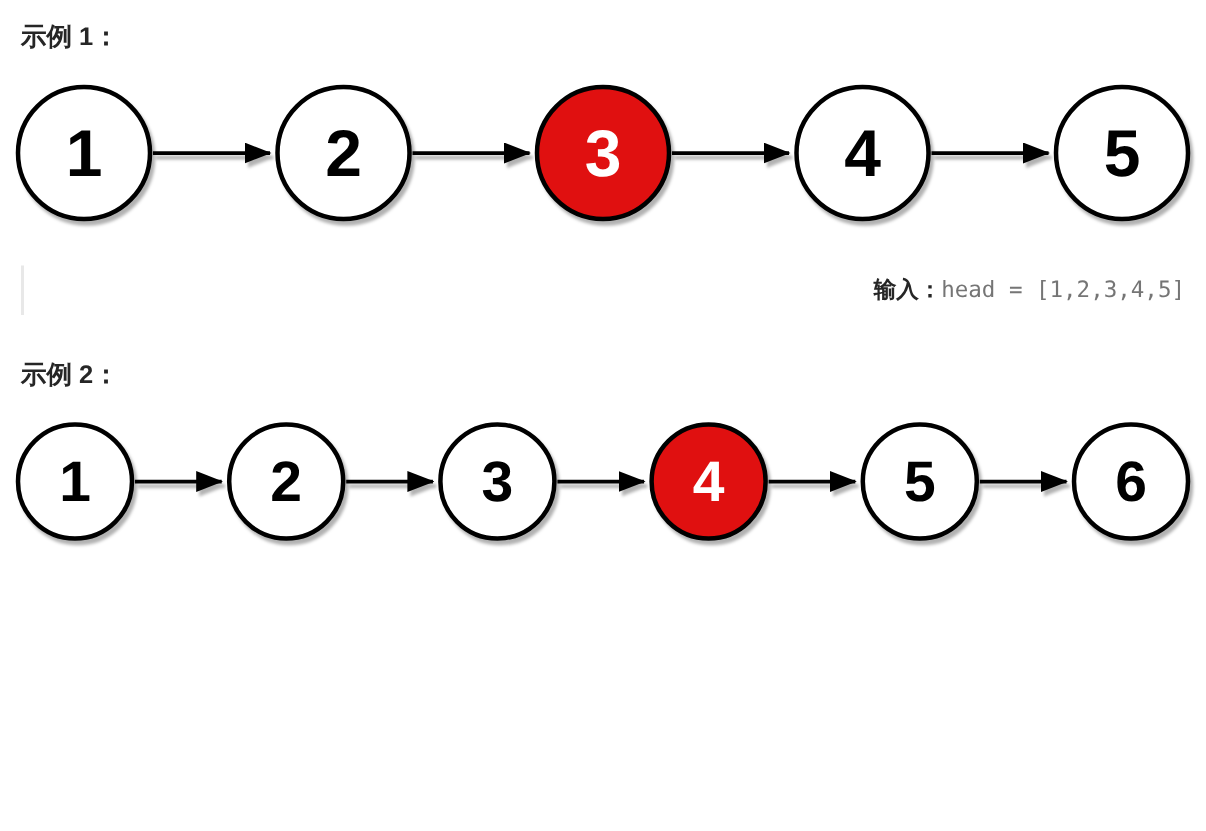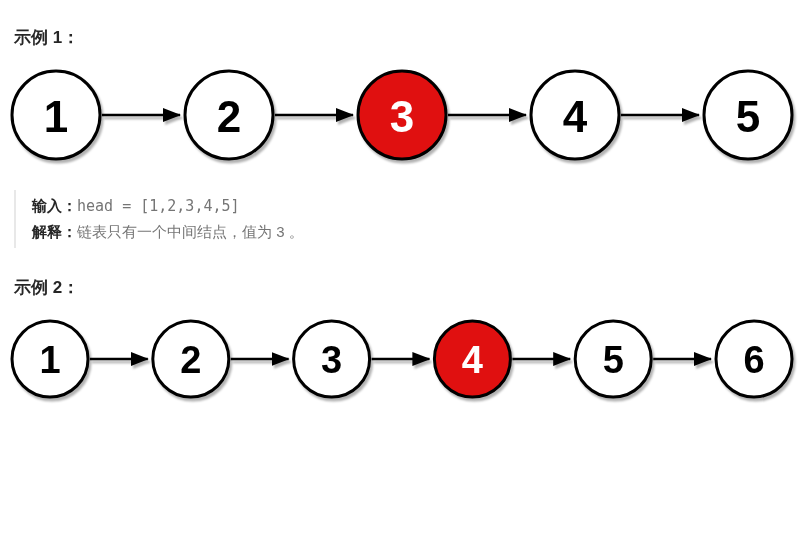--- a/index.html
+++ b/index.html
@@ -7,21 +7,21 @@
     padding: 0;
     background: #ffffff;
     width: 804px;
     height: 554px;
     overflow: hidden;
     font-family: "Liberation Sans", "DejaVu Sans", sans-serif;
   }
   .example { position: relative; }
   .example-heading {
     margin: 0 0 0 14px;
-    padding-top: 28px;
+    padding-top: 15px;
     font-size: 17px;
     line-height: 19px;
     font-weight: bold;
     color: #262626;
   }
   .example:nth-of-type(2) .example-heading { padding-top: 30px; }
   .list-diagram {
     display: block;
     margin-top: 12px;
   }
@@ -30,20 +30,21 @@
   }
   .io-block {
     margin: 19px 14px 0 14px;
     padding: 3px 0 3px 16px;
     border-left: 2px solid #e8e8e8;
     font-family: "DejaVu Sans Mono", "Liberation Mono", monospace;
     font-size: 15px;
     line-height: 26px;
     color: #757575;
     white-space: pre-wrap;
+    text-align: right;
   }
   .io-line { min-height: 26px; }
   .io-label {
     color: #262626;
     font-weight: bold;
     font-family: "Liberation Sans", "DejaVu Sans", sans-serif;
   }
   .io-value.mono { font-family: "DejaVu Sans Mono", "Liberation Mono", monospace; }
   .io-value.plain { font-family: "Liberation Sans", "DejaVu Sans", sans-serif; }
   .node-value-text {
@@ -72,21 +73,21 @@
         <text x="56" y="57" text-anchor="middle" dominant-baseline="central" font-size="44" fill="#000000" class="node-value-text">1</text>
         <circle cx="229" cy="56" r="44" fill="#ffffff" stroke="#000000" stroke-width="3" class="node-shape"></circle>
         <text x="229" y="57" text-anchor="middle" dominant-baseline="central" font-size="44" fill="#000000" class="node-value-text">2</text>
         <circle cx="402" cy="56" r="44" fill="#e01010" stroke="#000000" stroke-width="3" class="node-shape"></circle>
         <text x="402" y="57" text-anchor="middle" dominant-baseline="central" font-size="44" fill="#ffffff" class="node-value-text">3</text>
         <circle cx="575" cy="56" r="44" fill="#ffffff" stroke="#000000" stroke-width="3" class="node-shape"></circle>
         <text x="575" y="57" text-anchor="middle" dominant-baseline="central" font-size="44" fill="#000000" class="node-value-text">4</text>
         <circle cx="748" cy="56" r="44" fill="#ffffff" stroke="#000000" stroke-width="3" class="node-shape"></circle>
         <text x="748" y="57" text-anchor="middle" dominant-baseline="central" font-size="44" fill="#000000" class="node-value-text">5</text>
       </svg>
-    <pre class="io-block"><div class="io-line"><span class="io-label">输入：</span><span class="io-value mono">head = [1,2,3,4,5]</span></div><div class="io-line"><span class="io-label">解释：</span><span class="io-value plain">链表只有一个中间结点，值为 3 。</span></div></pre>
+    <pre class="io-block"><div class="io-line"><span class="io-label">输入：</span><span class="io-value mono">head = [1,2,3,4,5]</span></div></pre>
   </section>
 
   <section class="example">
     <h4 class="example-heading">示例 2：</h4>
     <svg class="list-diagram" width="804" height="100" viewBox="0 0 804 100">
         <defs>
           <marker id="arrowhead-1" markerWidth="18" markerHeight="14" refX="17" refY="7" orient="auto" markerUnits="userSpaceOnUse">
             <path d="M0,0 L18,7 L0,14 Z" fill="#000000"></path>
           </marker>
         </defs>

